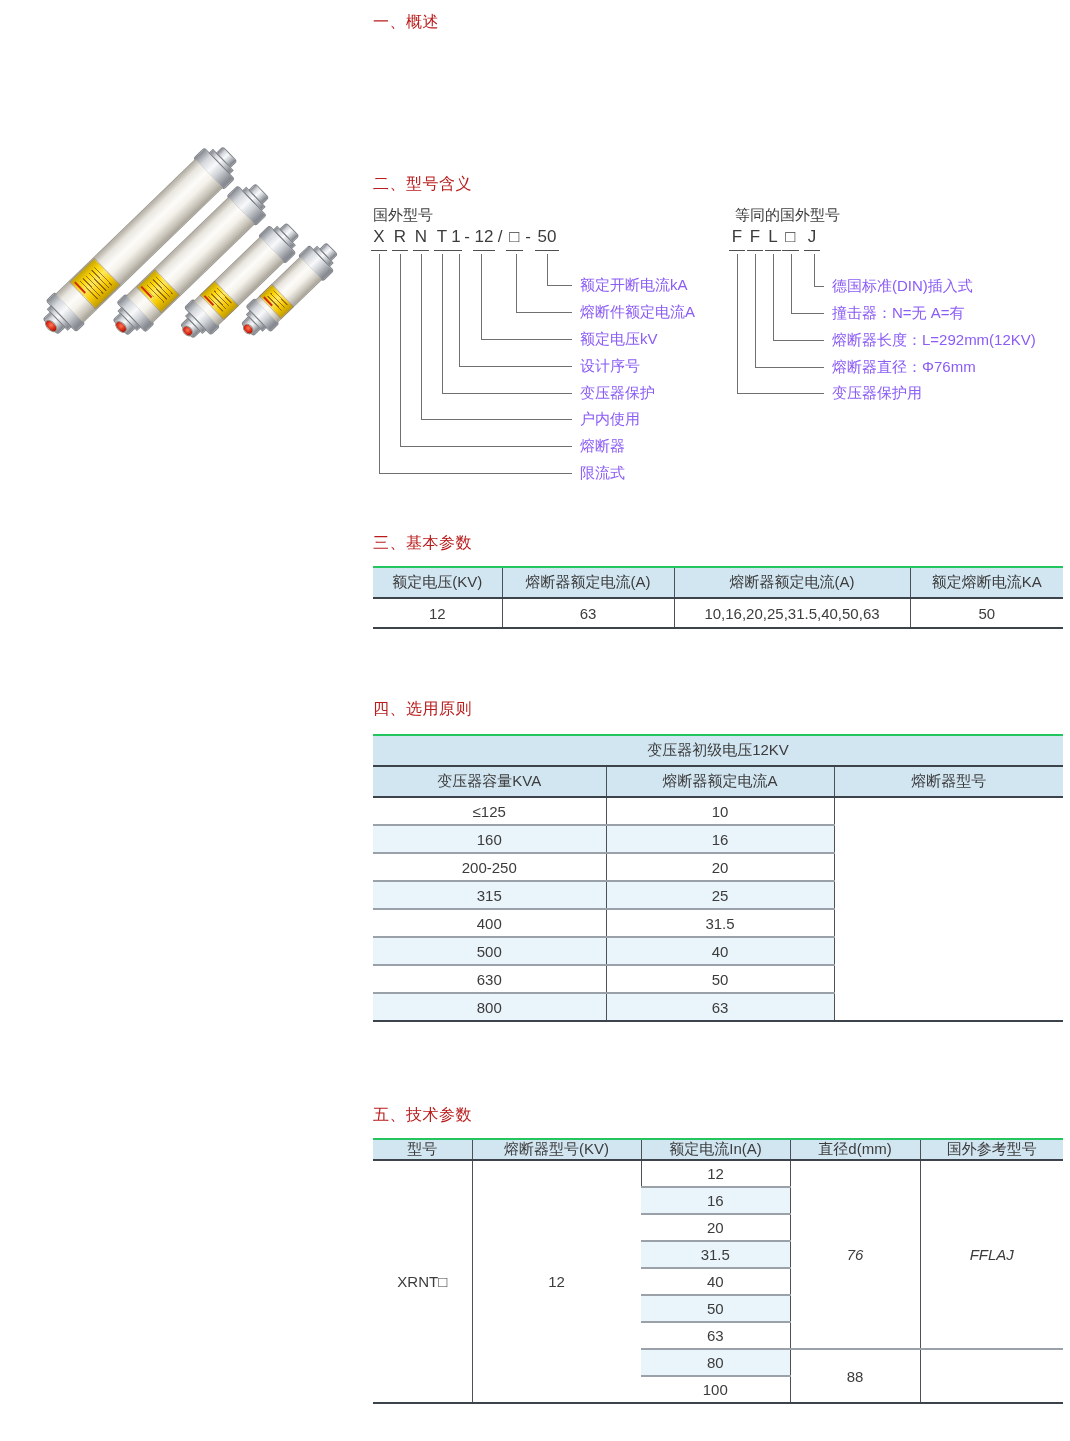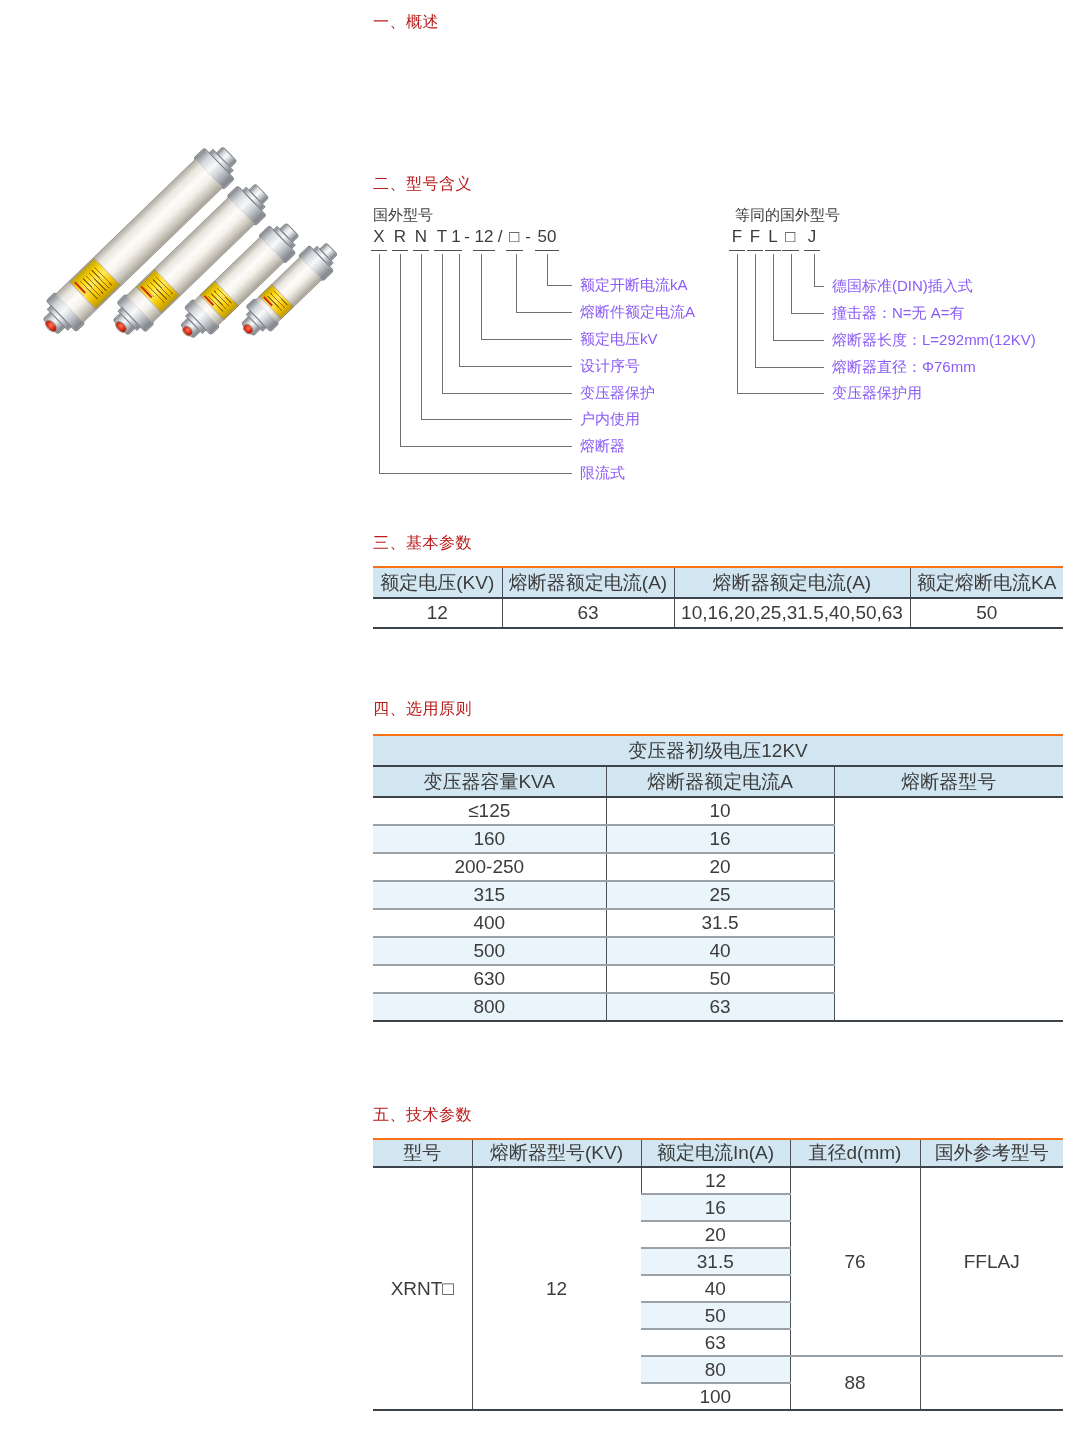--- a/index.html
+++ b/index.html
@@ -22,36 +22,36 @@
                font-size:17px; color:#3c3c3c; line-height:20px; }
   .code-char.u { border-bottom:1px solid #4f4f4f; }
 
   
   .vln { position:absolute; width:1px; background:#707070; }
   .hln { position:absolute; height:1px; background:#707070; }
   .dlabel { position:absolute; font-size:15px; line-height:22px; color:#8b5cf6; white-space:nowrap; }
 
   
   .tbl { position:absolute; border-collapse:collapse; table-layout:fixed;
-         border-top:2px solid #f97316; border-bottom:2px solid #3d434b;
-         font-size:19px; color:#3c3c3c; }
+         border-top:2px solid #22c55e; border-bottom:2px solid #3d434b;
+         font-size:15px; color:#3c3c3c; }
   .tbl td { text-align:center; vertical-align:middle; }
   .tbl tr.hdr td { background:#d2e6f2; border-bottom:2px solid #3d434b; height:31px; }
   .tbl td + td { border-left:1px solid #4c5158; }
   .t3 tr.data td { height:30px; }
   .t4 td.c { height:28px; border-bottom:2px solid #9aa1a9; }
   .t4 td.alt { background:#eaf4fb; }
   .t4 tr:last-child td { border-bottom:0; }
   .t4 td.merged { border-bottom:0; background:#fff; }
   .t5 td { height:27px; }
   .t5 tr.hdr td { height:18px; }
   .t5 td.cur { border-bottom:2px solid #9aa1a9; }
   .t5 td.alt { background:#eaf4fb; }
   .t5 td.nob { border-bottom:0; }
-  .t5 td.dia, .t5 td.ref { border-bottom:2px solid #9aa1a9; }
+  .t5 td.dia, .t5 td.ref { border-bottom:2px solid #9aa1a9;font-style:italic; }
 
   
   .fuse { position:absolute; transform:rotate(46deg); transform-origin:50% 100%;
           display:flex; flex-direction:column; align-items:center; }
   .chrome { background:linear-gradient(90deg,#84888e,#d4d7db 22%,#f8f9fb 45%,#cfd3d7 65%,#888c92 92%);
             border:1px solid #7f8389; }
   .nub-top { width:50%; height:10px; border-radius:3px 3px 1px 1px; }
   .collar-top { width:72%; height:6px; margin-top:-1px; }
   .cap-top { width:104%; height:16px; border-radius:3px; margin-top:-1px; }
   .fbody { position:relative; width:94%; flex:1 1 auto; margin-top:-1px; margin-bottom:-1px;

